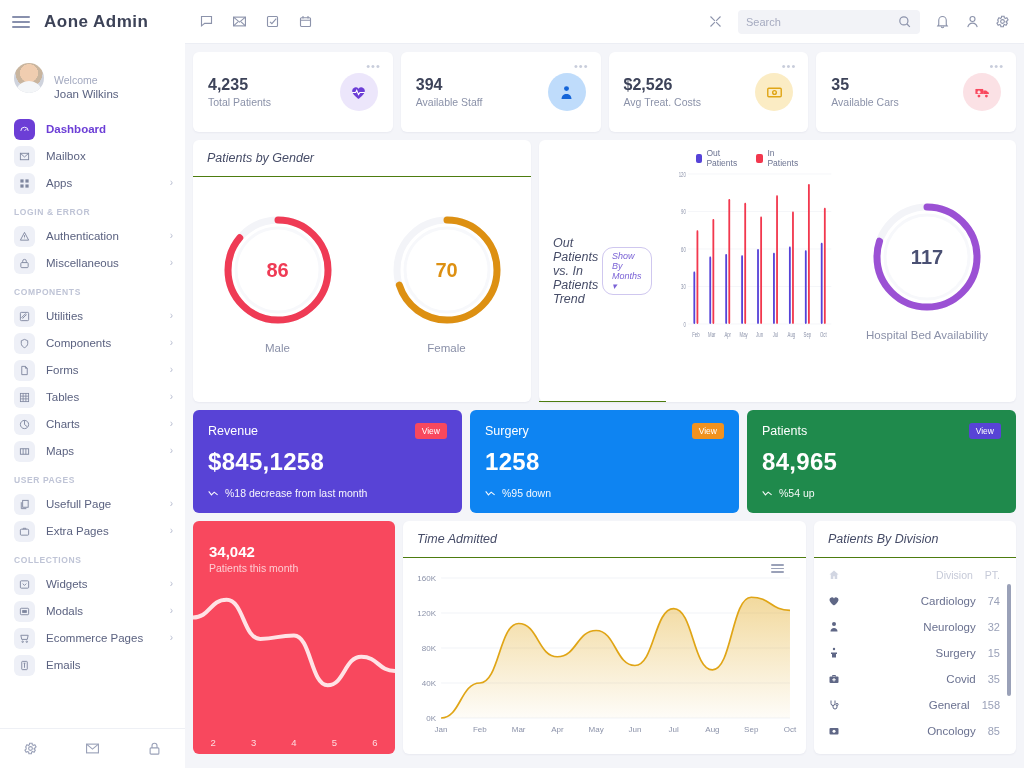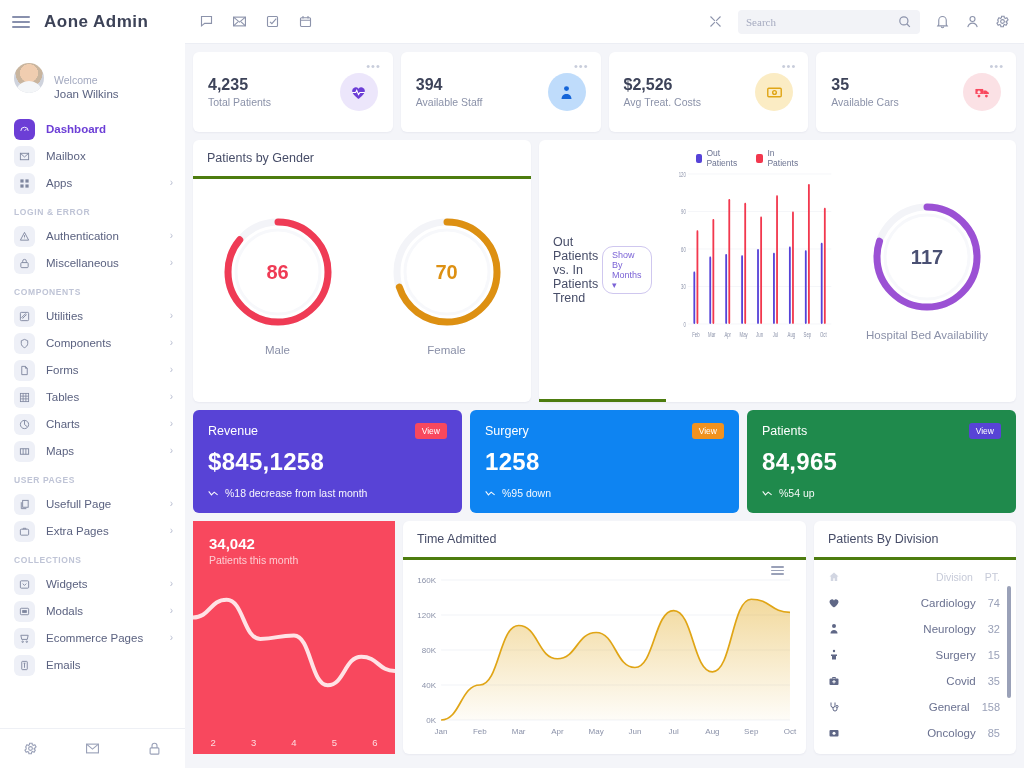--- a/index.html
+++ b/index.html
@@ -85,21 +85,21 @@
   .top-icons { display: flex; align-items: center; gap: 18px; color: #8c93ab; }
   .top-icons svg { width: 15px; height: 15px; display: block; cursor: pointer; }
   .top-right { margin-left: auto; display: flex; align-items: center; gap: 15px; color: #8c93ab; }
   .top-right svg { width: 15px; height: 15px; display: block; cursor: pointer; }
   .search-wrap {
     width: 182px; height: 24px; background: #f2f3f7; border-radius: 4px;
     display: flex; align-items: center; padding: 0 8px; gap: 6px;
   }
   .search-wrap input {
     border: 0; background: transparent; outline: none; flex: 1 1 auto;
-    font-family: Liberation Serif, serif; font-size: 11px; color: #6a7190;
+    font-family: Liberation Sans, sans-serif; font-size: 11px; color: #6a7190;
   }
   .search-wrap input::placeholder { color: #a6abc0; }
 
   .content { flex: 1 1 auto; padding: 8px 8px 0 8px; overflow: hidden; }
 
   .row { display: flex; gap: 8px; margin-bottom: 8px; }
   .card { background: #fff; border-radius: 6px; box-shadow: 0 1px 2px rgba(80,90,130,.07); }
 
   
   .stat { flex: 1 1 0; height: 80px; padding: 13px 15px; position: relative; display: flex; align-items: center; }
@@ -107,21 +107,21 @@
   .stat-num { font-size: 16px; font-weight: bold; color: #3d4359; line-height: 1.1; }
   .stat-lbl { font-size: 10.5px; color: #8b92a9; margin-top: 3px; }
   .stat-ic {
     width: 38px; height: 38px; border-radius: 50%; margin-left: auto;
     display: flex; align-items: center; justify-content: center;
   }
   .stat-ic svg { width: 17px; height: 17px; display: block; }
 
   .card-head {
     padding: 11px 14px; font-size: 12.5px; color: #474d68;
-    border-bottom: 3px solid #4d7c0f; display: flex; align-items: center;
+    border-bottom: 1px solid #4d7c0f; display: flex; align-items: center; font-style: italic;
   }
   .pill {
     margin-left: auto; font-size: 9px; color: #7b63d6;
     border: 1px solid #cfc7ef; border-radius: 11px; padding: 3px 9px; cursor: pointer;
   }
 
   
   .donut-card { width: 338px; flex: 0 0 338px; height: 262px; }
   .donut-body { display: flex; height: 214px; align-items: center; justify-content: space-around; }
   .donut-unit { text-align: center; }
@@ -147,22 +147,22 @@
   .kpi { flex: 1 1 0; height: 103px; border-radius: 6px; padding: 13px 15px; color: #fff; position: relative; }
   .kpi-top { display: flex; align-items: center; font-size: 12.5px; }
   .kpi-btn { margin-left: auto; font-size: 8.5px; padding: 3px 7px; border-radius: 3px; cursor: pointer; color:#fff; }
   .kpi-num { font-size: 24px; font-weight: bold; margin-top: 9px; letter-spacing: .3px; }
   .kpi-sub { font-size: 10.5px; margin-top: 11px; opacity: .95; display: flex; align-items: center; gap: 6px; }
   .kpi-sub svg { width: 11px; height: 9px; display: block; }
 
   
   .bottom-row { display: flex; gap: 8px; height: 233px; }
   .red-card {
-    width: 202px; flex: 0 0 202px; border-radius: 0; background: #f8485e;
-    color: #fff; position: relative; overflow: hidden; padding: 14px 0 0 16px;
+    width: 202px; flex: 0 0 202px; border-radius: 6px; background: #f8485e;
+    color: #fff; position: relative; overflow: hidden; padding: 22px 0 0 16px;
   }
   .red-num { font-size: 15px; font-weight: bold; }
   .red-lbl { font-size: 10.5px; color: rgba(255,255,255,.72); margin-top: 2px; }
   .red-chart { position: absolute; left: 0; right: 0; bottom: 26px; height: 150px; }
   .red-axis { position: absolute; bottom: 6px; left: 0; right: 0; display: flex; }
   .red-axis span { flex: 1 1 0; text-align: center; font-size: 9.5px; color: rgba(255,255,255,.8); }
 
   .time-card { flex: 1 1 auto; display: flex; flex-direction: column; }
   .area-wrap { flex: 1 1 auto; position: relative; padding: 4px 8px 0 4px; }
 

